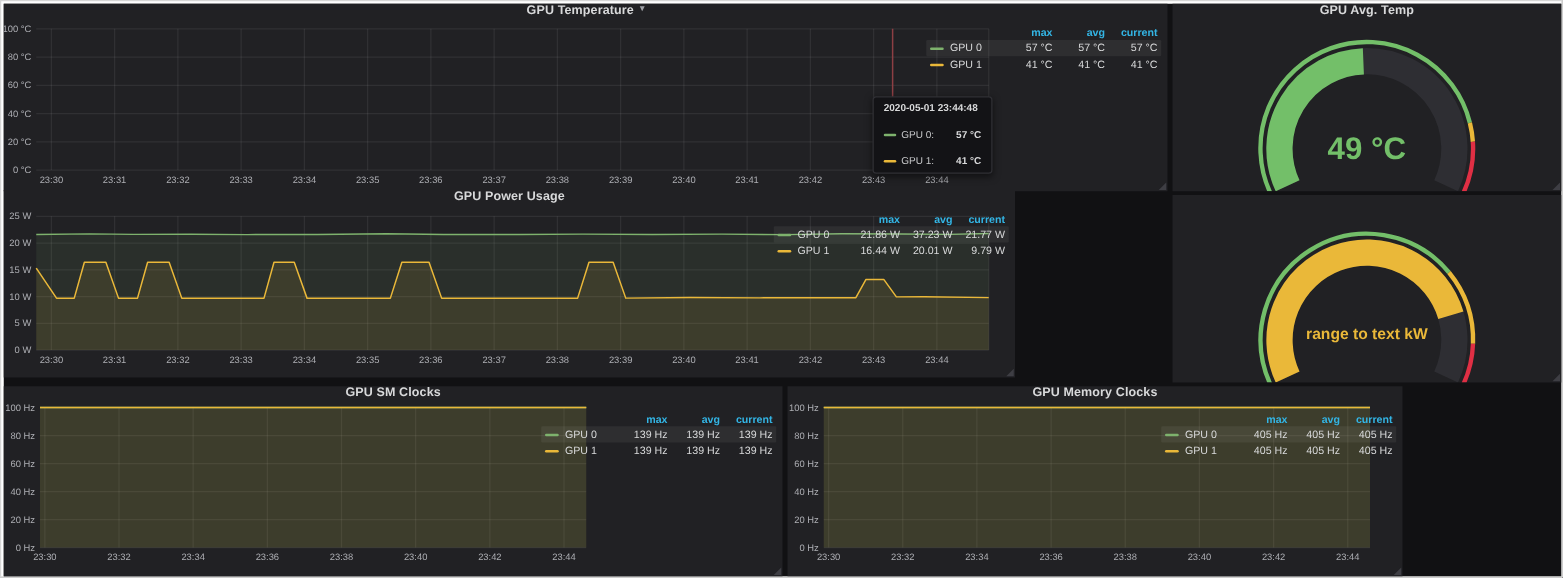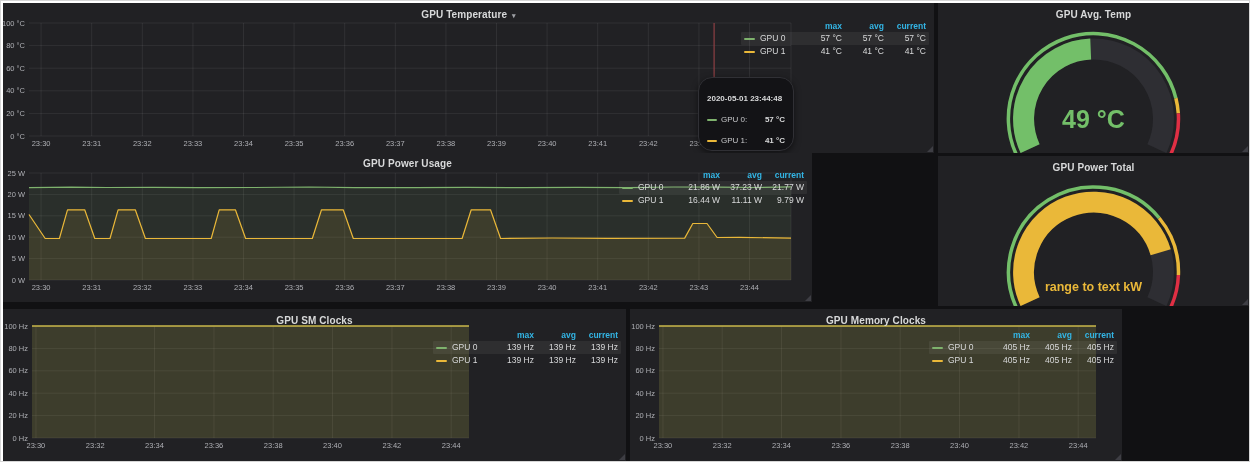--- a/index.html
+++ b/index.html
@@ -1,34 +1,34 @@
 <!DOCTYPE html>
 <html><head>
 <meta charset="utf-8">
 <style>
   *{box-sizing:border-box;margin:0;padding:0}
   html,body{width:1250px;height:462px}
   body{font-family:"Liberation Sans",sans-serif;background:#ffffff;position:relative;overflow:hidden}
   .frame{position:absolute;inset:0;background:#ffffff;border:1px solid #d6d6d6}
   .dashboard{position:absolute;left:2px;top:2px;width:1246px;height:458px;background:#111113}
   .panel{position:absolute;background:#212124;overflow:hidden}
-  .panel-title{position:absolute;top:0;left:0;right:0;height:17px;display:flex;justify-content:center;align-items:flex-end;
+  .panel-title{position:absolute;top:0;left:0;right:0;height:17px;display:flex;justify-content:center;align-items:flex-start;
     font-size:10px;font-weight:700;color:#d8d9da;cursor:pointer;z-index:4;letter-spacing:.1px}
   .caret{font-size:7px;color:#9fa1a6;margin-left:5px}
   .plot{position:absolute;inset:0}
   .plot svg{position:absolute;left:0;top:0}
   .legend{position:absolute;font-size:8.5px;color:#d8d9da;z-index:3;line-height:1}
   .lg-row{display:flex;align-items:center;height:13px;padding:0 3px;border-radius:1px}
   .lg-row.hl{background:rgba(255,255,255,0.06)}
   .lg-head{color:#33b5e5;font-weight:700;height:12px}
   .lg-name{width:56px;display:flex;align-items:center;cursor:pointer}
   .dash{display:inline-block;width:11px;height:2px;margin-right:5px;flex:none;border-radius:1px}
   .lg-val{width:42px;text-align:right}
-  .gtooltip{position:absolute;left:695px;top:74px;background:#131316;border:1px solid #303035;border-radius:14px;
-    padding:16px 8px 5px 8px;font-size:8px;color:#d8d9da;z-index:6;white-space:nowrap;min-width:96px;
+  .gtooltip{position:absolute;left:695px;top:74px;background:#131316;border:1px solid #303035;border-radius:3px;
+    padding:4px 8px 5px 8px;font-size:8px;color:#d8d9da;z-index:6;white-space:nowrap;min-width:96px;
     box-shadow:0 2px 6px rgba(0,0,0,.5)}
   .tt-time{font-weight:700;margin-bottom:3px}
   .tt-row{display:flex;align-items:center;margin-top:12px}
   .tt-row .dash{width:10px;margin-right:4px}
   .tt-name{margin-right:8px;color:#c7c8ca}
   .tt-val{font-weight:700;margin-left:auto}
   .gauge{position:absolute;left:0;top:16px;right:0;bottom:0}
   .gauge svg{position:absolute;left:0;top:0}
   .gauge-value{position:absolute;left:0;right:0;text-align:center;font-weight:700;z-index:3}
   .gauge-value.lg{top:86px;font-size:25px}
@@ -224,33 +224,30 @@
             <div class="lg-val">21.86 W</div>
             <div class="lg-val">37.23 W</div>
             <div class="lg-val">21.77 W</div>
           </div>
           <div class="lg-row">
             <div class="lg-name">
               <span class="dash" style="background: rgb(234, 184, 57);"></span>
               <span>GPU 1</span>
             </div>
             <div class="lg-val">16.44 W</div>
-            <div class="lg-val">11.11 W</div>
+            <div class="lg-val">20.01 W</div>
             <div class="lg-val">9.79 W</div>
           </div>
         </div>
       <div class="rsz"></div>
     </section>
 
     <section class="panel" style="left:935px;top:153px;width:311px;height:150px">
-      <header class="panel-title">
-        <span>GPU Power Total</span>
-      </header>
       <div class="gauge">
-        <div class="gauge-value sm" style="color: rgb(234, 184, 57); margin-top: 20px;">range to text kW</div>
+        <div class="gauge-value sm" style="color: rgb(234, 184, 57);">range to text kW</div>
       <svg width="311" height="134">
             <path d="M 92.1 129.6 A 70 70 0 1 1 218.9 129.6" stroke="#2e2e33" stroke-width="21" fill="none"></path>
             <path d="M 92.1 129.6 A 70 70 0 1 1 222.7 80.2" stroke="#eab839" stroke-width="21" fill="none"></path>
             <path d="M 78.5 135.9 A 85 85 0 0 1 221.2 46.0" stroke="#73bf69" stroke-width="3.5" fill="none"></path>
             <path d="M 221.2 46.0 A 85 85 0 0 1 240.4 103.0" stroke="#eab839" stroke-width="3.5" fill="none"></path>
             <path d="M 240.4 103.0 A 85 85 0 0 1 232.5 135.9" stroke="#e02f44" stroke-width="3.5" fill="none"></path>
           </svg>
         </div>
       <div class="rsz"></div>
     </section>

